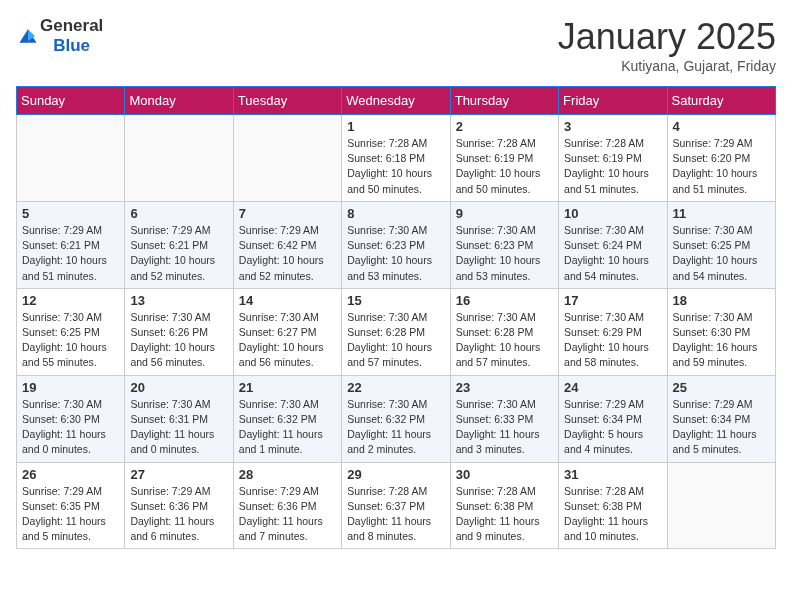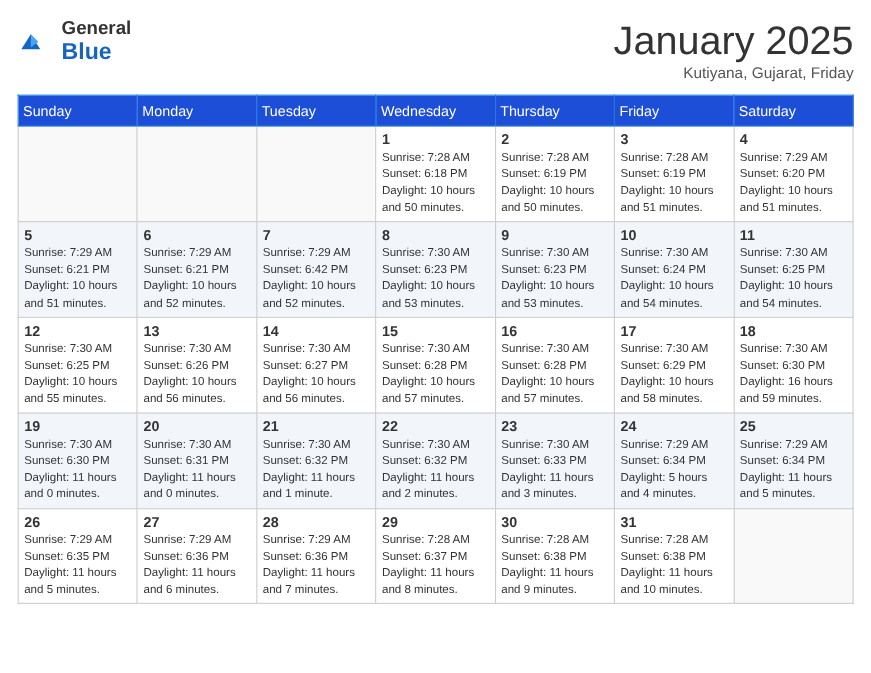--- a/index.html
+++ b/index.html
@@ -12,21 +12,22 @@
     }
     .header {
       display: flex;
       justify-content: space-between;
       align-items: flex-start;
       margin-bottom: 12px;
     }
     .logo {
       display: flex;
       align-items: center;
-      gap: 16px;
+      gap: 0;
+      text-align: center;
     }
     .logo-icon {
       width: 24px;
       height: 24px;
     }
     .title-section {
       text-align: right;
     }
     .month-title {
       font-size: 36px;
@@ -73,35 +74,35 @@
     .cell-content {
       line-height: 1.45;
     }
     tr:nth-child(even) td {
       background-color: #f2f6fb;
     }
     tr:nth-child(even) td.empty {
       background-color: #eff3f8;
     }
     .calendar thead tr th {
-      background-color: #1d4ed8;
+      background-color: #be185d;
     }
   </style>
 </head>
 <body>
 
 <div class="header">
   <div class="logo">
     <svg class="logo-icon" viewBox="0 0 28 28" xmlns="http://www.w3.org/2000/svg">
       <polygon points="4,22 14,6 24,22" fill="#1565c0"></polygon>
       <polygon points="14,6 22,14 14,20" fill="#42a5f5"></polygon>
     </svg>
     <div>
       <span style="font-size:17px;font-weight:bold;color:#333;">General</span><br>
-      <span style="font-size:21px;font-weight:bold;color:#1565c0;">Blue</span>
+      <span style="font-size:17px;font-weight:bold;color:#1565c0;">Blue</span>
     </div>
   </div>
   <div class="title-section">
     <div class="month-title">January 2025</div>
     <div class="location">Kutiyana, Gujarat, Friday</div>
   </div>
 </div>
 
 <table class="calendar">
   <thead>

